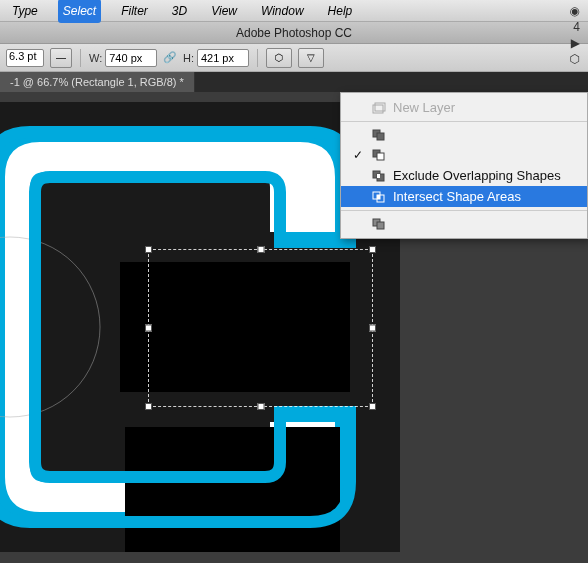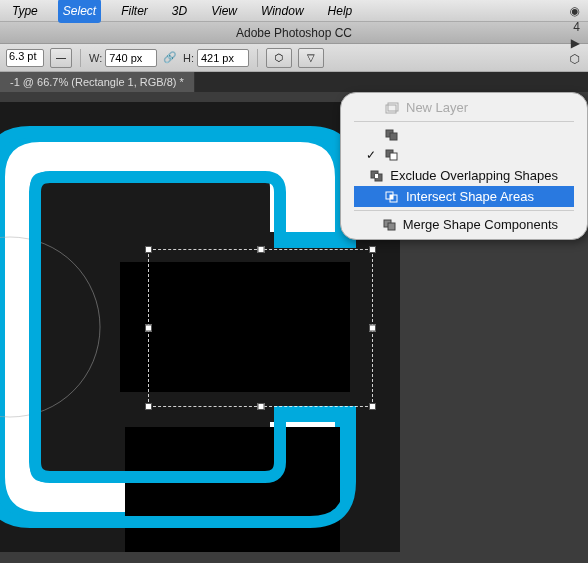--- a/index.html
+++ b/index.html
@@ -163,22 +163,22 @@
 
     
     .dropdown-menu {
       position: absolute;
       top: 0px;
       right: 0px;
       width: 260px;
       background: #f0f0f0;
       border: 1px solid #aaa;
       box-shadow: 2px 3px 8px rgba(0,0,0,0.4);
-      border-radius: 16px;
-      padding: 4px 13px;
+      border-radius: 0;
+      padding: 4px 0;
       z-index: 100;
     }
     .dropdown-item {
       display: flex;
       align-items: center;
       padding: 3px 16px 3px 10px;
       font-size: 13px;
       color: #111;
       cursor: pointer;
       white-space: nowrap;
@@ -357,19 +357,18 @@
       <div class="dropdown-separator"></div>
 
       <div class="dropdown-item">
         <span class="check-mark"></span>
         <span class="item-icon">
           <svg width="14" height="12" viewBox="0 0 14 12">
               <rect x="1" y="1" width="7" height="7" fill="#888" stroke="#444" stroke-width="1"></rect>
               <rect x="5" y="4" width="7" height="7" fill="#888" stroke="#444" stroke-width="1"></rect>
             </svg>
         </span>
-        <span>Merge Shape Components</span>
       </div>
 
     </div>
 
   </div>
 </div>
 
 </body></html>

